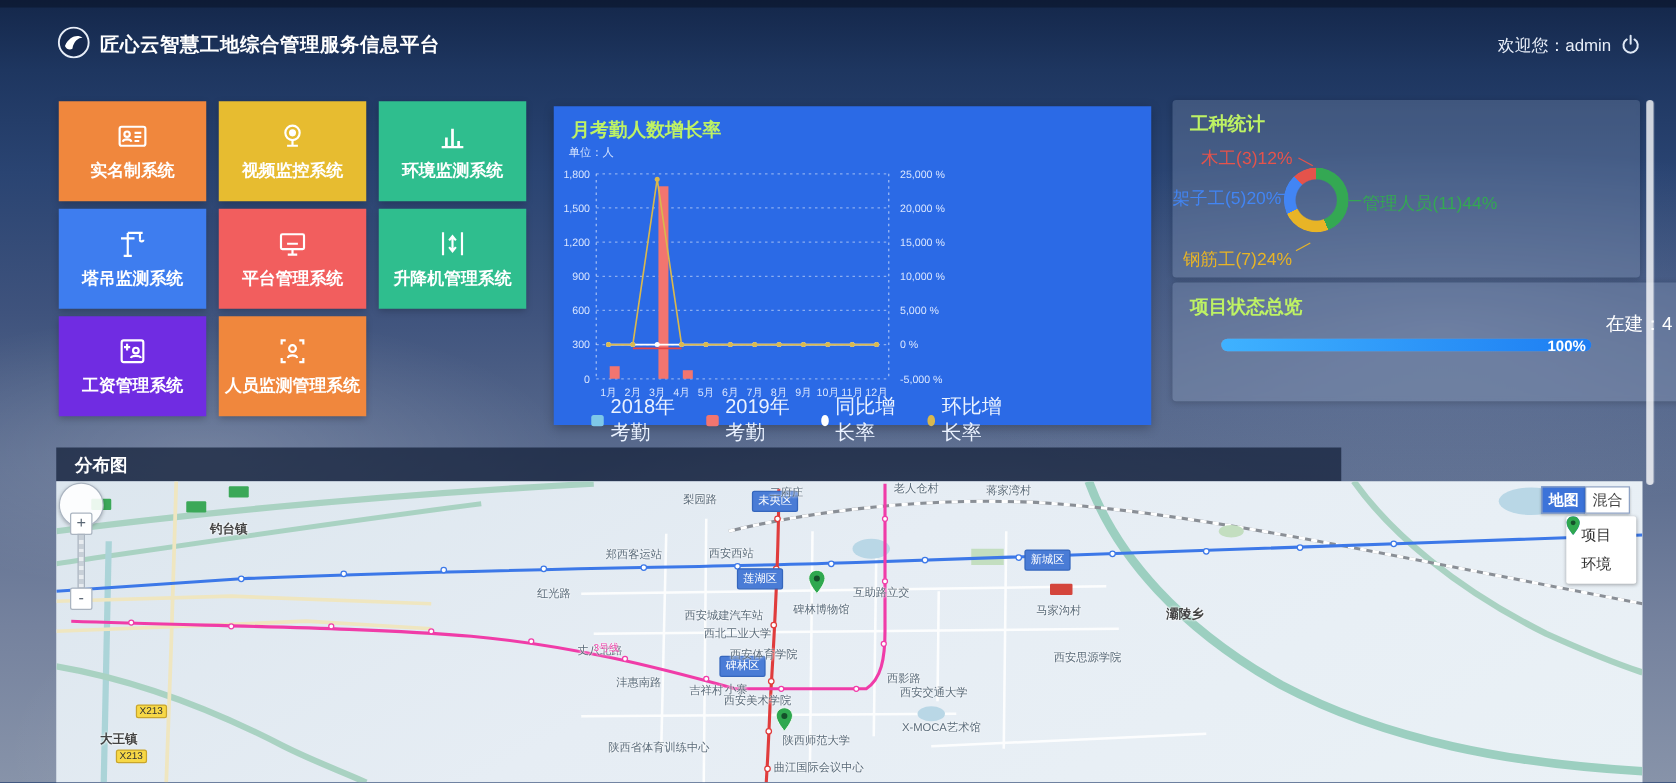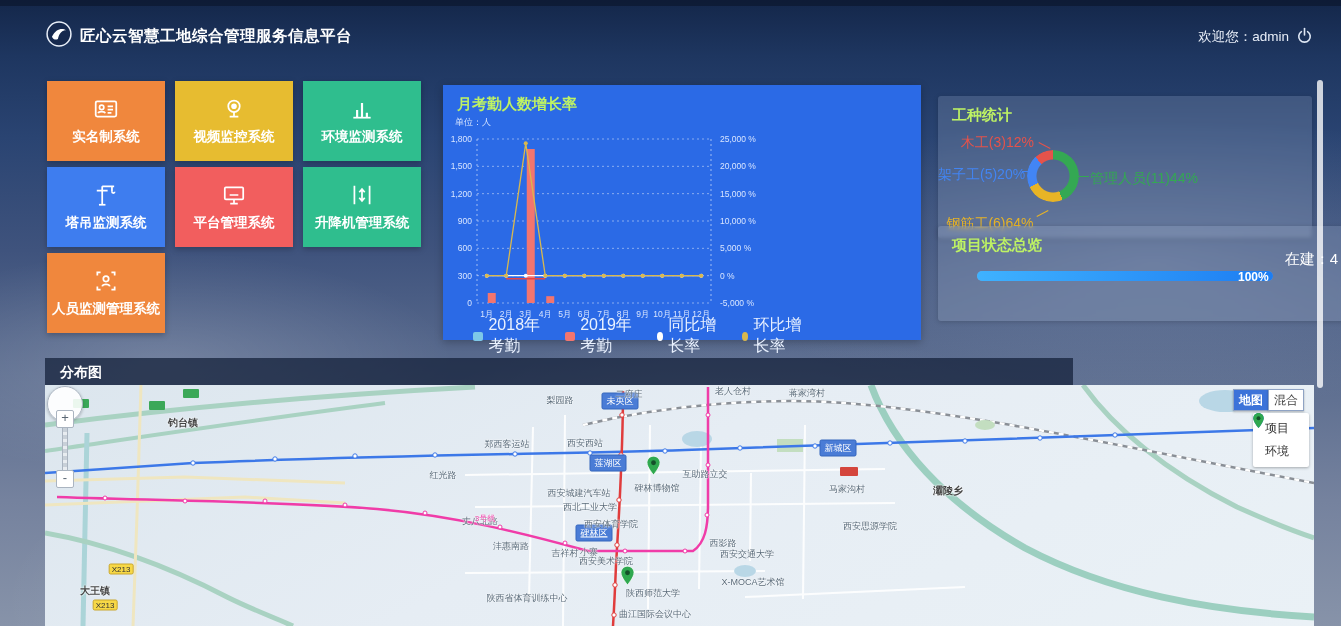--- a/index.html
+++ b/index.html
@@ -32,21 +32,21 @@
   .att-unit{position:absolute;left:12px;top:31px;font-size:9px;color:#D6E4FF;}
   .att-svg{position:absolute;left:0;top:0;}
   .att-svg text{fill:#D8E5FF;font-size:8.5px;}
   .att-legend{position:absolute;left:30px;top:230px;width:340px;display:flex;justify-content:center;gap:14px;align-items:center;}
   .leg-item{display:flex;align-items:center;gap:5px;font-size:16px;color:#EAF2FF;}
   .leg-swatch{width:14px;height:9px;border-radius:2px;display:inline-block;}
   .leg-swatch.line{width:9px;height:9px;border-radius:50%;}
   
   .glass{background:rgba(185,200,225,.20);backdrop-filter:blur(2px);border-radius:3px;
     box-shadow:0 1px 5px rgba(0,0,0,.18);z-index:2;position:absolute;}
-  .worktype{left:938px;top:96px;width:374px;height:142px;}
+  .worktype{left:938px;top:80px;width:374px;height:142px;}
   .donut{position:absolute;left:89px;top:54px;width:52px;height:52px;border-radius:50%;
     -webkit-mask:radial-gradient(circle,transparent 16px,#000 17px);
     mask:radial-gradient(circle,transparent 16px,#000 17px);}
   .pie-label{position:absolute;font-size:14px;white-space:nowrap;}
   .pl-green{left:152px;top:74px;}
   .pl-yellow{left:8px;top:119px;width:88px;text-align:center;}
   .pl-blue{left:0px;top:70px;width:84px;text-align:right;}
   .pl-red{left:16px;top:38px;width:80px;text-align:right;}
   .conn{position:absolute;border-top:1px solid;}
   .conn-green{left:141px;top:80px;width:10px;border-color:#34A853;}
@@ -171,20 +171,30 @@
     <span>平台管理系统</span>
   </div>
   <div class="tile" style="background: rgb(47, 190, 142);">
     <span>
         <svg width="26" height="26" viewBox="0 0 24 24" fill="none" stroke="#fff" stroke-width="1.6">
           <path d="M5 3.5v17M19 3.5v17"></path>
           <path d="M12 6.5v11M9.5 9.5 12 6.5l2.5 3M9.5 14.5l2.5 3 2.5-3"></path>
         </svg>
       </span>
     <span>升降机管理系统</span>
+  </div>
+  <div class="tile" style="background: rgb(112, 44, 226);">
+    <span>
+        <svg width="26" height="26" viewBox="0 0 24 24" fill="none" stroke="#fff" stroke-width="1.6">
+          <rect x="4" y="4" width="16" height="16" rx="1.5"></rect>
+          <circle cx="14.5" cy="11.5" r="2.1"></circle>
+          <path d="M10.8 17c.5-2.1 6.9-2.1 7.4 0M8 6.5v5M5.7 9h4.6"></path>
+        </svg>
+      </span>
+    <span>工资管理系统</span>
   </div>
   <div class="tile" style="background: rgb(240, 135, 61);">
     <span>
         <svg width="26" height="26" viewBox="0 0 24 24" fill="none" stroke="#fff" stroke-width="1.6">
           <path d="M4 7V4h3M17 4h3v3M20 17v3h-3M7 20H4v-3"></path>
           <circle cx="12" cy="10" r="2.5"></circle>
           <path d="M8.5 17c.6-2.6 6.4-2.6 7 0"></path>
         </svg>
       </span>
     <span>人员监测管理系统</span>
@@ -278,21 +288,21 @@
         <span class="leg-swatch line" style="background: rgb(217, 184, 78);"></span>
         <span>环比增长率</span>
       </span>
   </div>
 </div>
 
 <div class="glass worktype">
   <span class="panel-title">工种统计</span>
   <div id="donut" class="donut" style="background: conic-gradient(rgb(52, 168, 83) 0%, rgb(52, 168, 83) 44%, rgb(232, 180, 38) 44%, rgb(232, 180, 38) 68%, rgb(66, 133, 244) 68%, rgb(66, 133, 244) 88%, rgb(229, 83, 75) 88%, rgb(229, 83, 75) 100%);"></div>
   <span class="pie-label pl-green" style="color: rgb(52, 168, 83);">管理人员(11)44%</span>
-  <span class="pie-label pl-yellow" style="color: rgb(232, 180, 38);">钢筋工(6)64%</span>
+  <span class="pie-label pl-yellow" style="color: rgb(232, 180, 38);">钢筋工(7)24%</span>
   <span class="pie-label pl-blue" style="color: rgb(66, 133, 244);">架子工(5)20%</span>
   <span class="pie-label pl-red" style="color: rgb(229, 83, 75);">木工(3)12%</span>
   <span class="conn conn-green"></span>
   <span class="conn conn-yellow"></span>
   <span class="conn conn-blue"></span>
   <span class="conn conn-red"></span>
 </div>
 
 <div class="glass status-panel">
   <span class="panel-title">项目状态总览</span>
@@ -391,21 +401,21 @@
           <circle cx="640" cy="166" r="2"></circle>
         <circle cx="662" cy="130" r="2"></circle>
           <circle cx="663" cy="80" r="2"></circle>
           <circle cx="663" cy="30" r="2"></circle>
       </g>
     </svg>
     <div id="map-labels">
         <span class="ml district" style="left: 575px; top: 16px;">未央区</span>
         <span class="ml district" style="left: 563px; top: 78px;">莲湖区</span>
         <span class="ml district" style="left: 793px; top: 63px;">新城区</span>
-        <span class="ml district" style="left: 549px; top: 148px; text-decoration: underline;">碑林区</span>
+        <span class="ml district" style="left: 549px; top: 148px;">碑林区</span>
         <span class="ml town" style="left: 138px; top: 38px;">钓台镇</span>
         <span class="ml town" style="left: 50px; top: 206px;">大王镇</span>
         <span class="ml town" style="left: 903px; top: 106px;">灞陵乡</span>
         <span class="ml place" style="left: 584px; top: 9px;">二府庄</span>
         <span class="ml place" style="left: 688px; top: 6px;">老人仓村</span>
         <span class="ml place" style="left: 762px; top: 8px;">蒋家湾村</span>
         <span class="ml place" style="left: 515px; top: 15px;">梨园路</span>
         <span class="ml place" style="left: 462px; top: 59px;">郑西客运站</span>
         <span class="ml place" style="left: 540px; top: 58px;">西安西站</span>
         <span class="ml place" style="left: 660px; top: 89px;">互助路立交</span>

